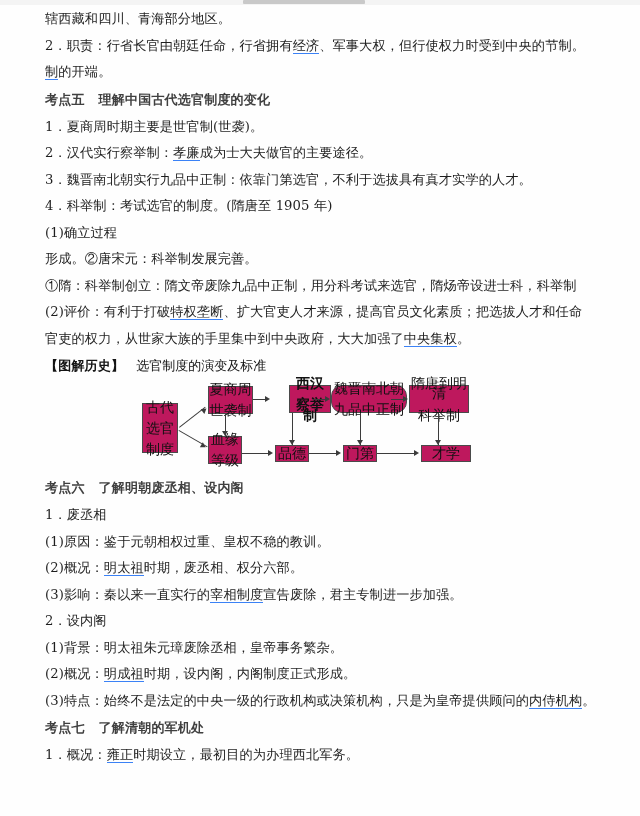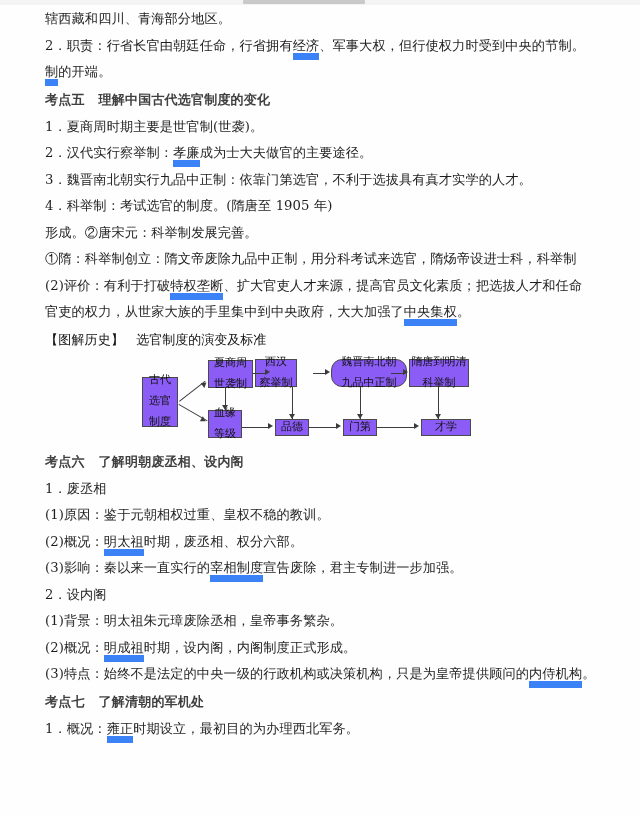--- a/index.html
+++ b/index.html
@@ -65,45 +65,45 @@
     width: 14px;
   }
   .boxhead {
     font-size: 13px;
     line-height: 27px;
     margin: 0;
     color: #141414;
   }
   .boxhead .tag {
     font-family: "DejaVu Sans", "Liberation Sans", sans-serif;
-    font-weight: normal;
+    font-weight: bold;
     letter-spacing: 0.2px;
   }
   .boxhead .gap {
     display: inline-block;
     width: 12px;
   }
   u.ul {
     text-decoration: none;
-    border-bottom: 7px solid #3b82f6;
+    border-bottom: 1px solid #3b82f6;
     padding-bottom: 0px;
   }
   
   .diagram {
     position: relative;
     width: 550px;
     height: 92px;
     margin: 2px 0 1px 0;
   }
   .dbox {
     position: absolute;
     box-sizing: border-box;
     border: 1px solid #4a4a4a;
-    background: #8b5cf6;
-    font-size: 11px;
+    background: #be185d;
+    font-size: 14px;
     line-height: 10.6px;
     text-align: center;
     color: #111;
     font-family: "DejaVu Serif", "Liberation Serif", serif;
     display: flex;
     align-items: center;
     justify-content: center;
     letter-spacing: 0px;
   }
   .dbox span { display: block; width: 100%; }
@@ -155,20 +155,21 @@
     <p class="heading"><span>考点五</span><span class="gap"></span><span>理解中国古代选官制度的变化</span></p>
 
     <p class="line"><span>1．夏商周时期主要是世官制(世袭)。</span></p>
 
     <p class="line"><span>2．汉代实行察举制：</span><u class="ul">孝廉</u><span>成为士大夫做官的主要途径。</span></p>
 
     <p class="line"><span>3．魏晋南北朝实行九品中正制：依靠门第选官，不利于选拔具有真才实学的人才。</span></p>
 
     <p class="line"><span>4．科举制：考试选官的制度。(隋唐至 1905 年)</span></p>
 
+    <p class="line"><span>(1)确立过程</span></p>
 
     <p class="line"><span>形成。②唐宋元：科举制发展完善。</span></p>
 
     <p class="line"><span>①隋：科举制创立：隋文帝废除九品中正制，用分科考试来选官，隋炀帝设进士科，科举制</span></p>
 
     <p class="line"><span>(2)评价：有利于打破</span><u class="ul">特权垄断</u><span>、扩大官吏人才来源，提高官员文化素质；把选拔人才和任命</span></p>
 
     <p class="line"><span>官吏的权力，从世家大族的手里集中到中央政府，大大加强了</span><u class="ul">中央集权</u><span>。</span></p>
 
     <p class="boxhead"><span class="tag">【图解历史】</span><span class="gap"></span><span>选官制度的演变及标准</span></p>
@@ -183,21 +184,21 @@
         </span>
       </div>
 
       <div class="dbox" style="left:163px; top:5px; width:45px; height:28px;">
         <span>
           <span>夏商周</span><br>
           <span>世袭制</span>
         </span>
       </div>
 
-      <div class="dbox" style="left:210px; top:4px; width:42px; height:28px;">
+      <div class="dbox" style="left:244px; top:4px; width:42px; height:28px;font-weight:bold;">
         <span>
           <span>西汉</span><br>
           <span>察举制</span>
         </span>
       </div>
 
       <div class="dbox" style="left:286px; top:4px; width:76px; height:28px;border-radius:11px;">
         <span>
           <span>魏晋南北朝</span><br>
           <span>九品中正制</span>

